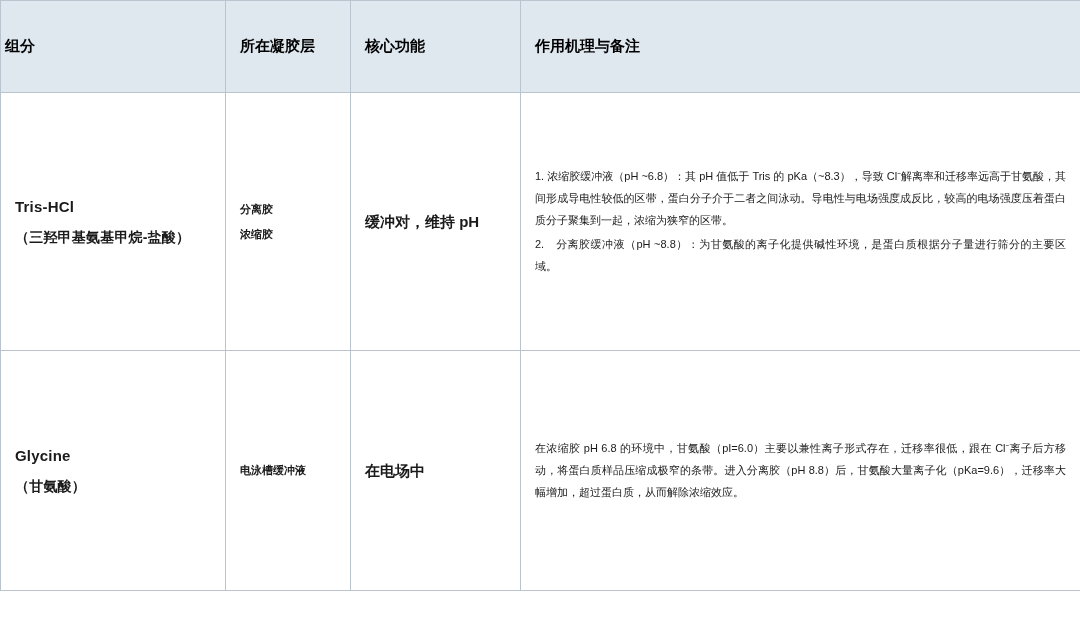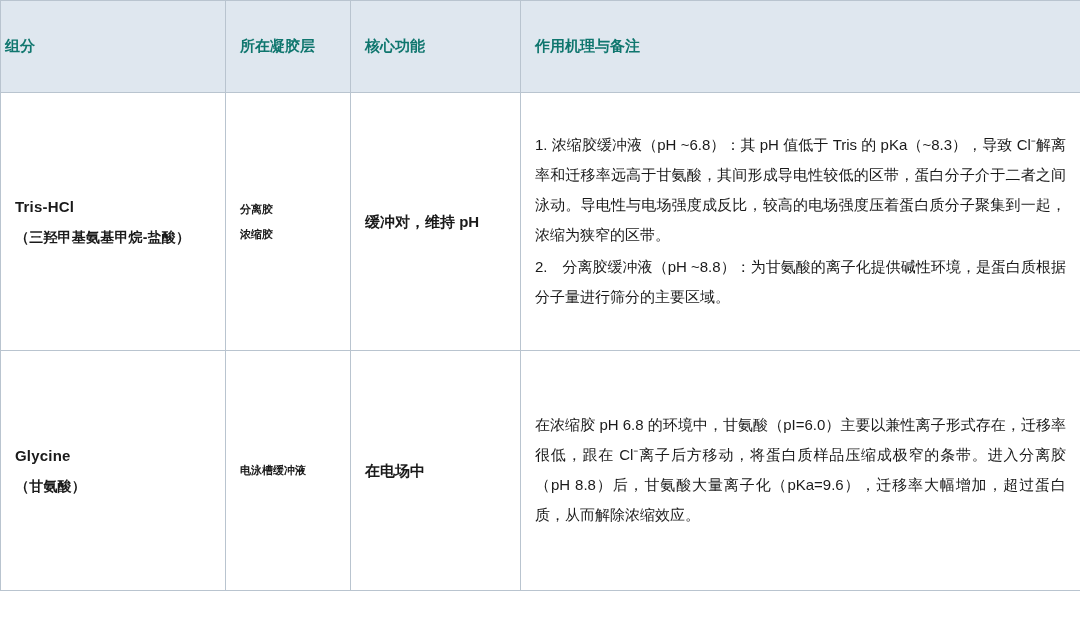--- a/index.html
+++ b/index.html
@@ -32,21 +32,21 @@
     padding: 10px 14px;
   }
   thead th {
     background: #dfe7ef;
     text-align: left;
     font-weight: bold;
     font-size: 15px;
     height: 92px;
     vertical-align: middle;
     padding-left: 14px;
-    color: #0f766e;
+    color: #000000;
   }
   thead th.h0 { padding-left: 4px; }
 
   tbody td {
     background: #ffffff;
     font-size: 14.5px;
     line-height: 1.95;
   }
   td.col-name {
     font-weight: bold;
@@ -64,21 +64,21 @@
     font-weight: bold;
     font-size: 11px;
     line-height: 2.2;
   }
   td.col-layer .line { display: block; }
   td.col-func {
     font-weight: bold;
     font-size: 15px;
   }
   td.col-detail {
-    font-size: 15px;
+    font-size: 11px;
     line-height: 2.0;
     text-align: justify;
     padding: 14px 22px 14px 14px;
   }
   td.col-detail p {
     margin: 0 0 2px 0;
   }
   td.col-detail p.p-indent {
     text-indent: 0;
   }

